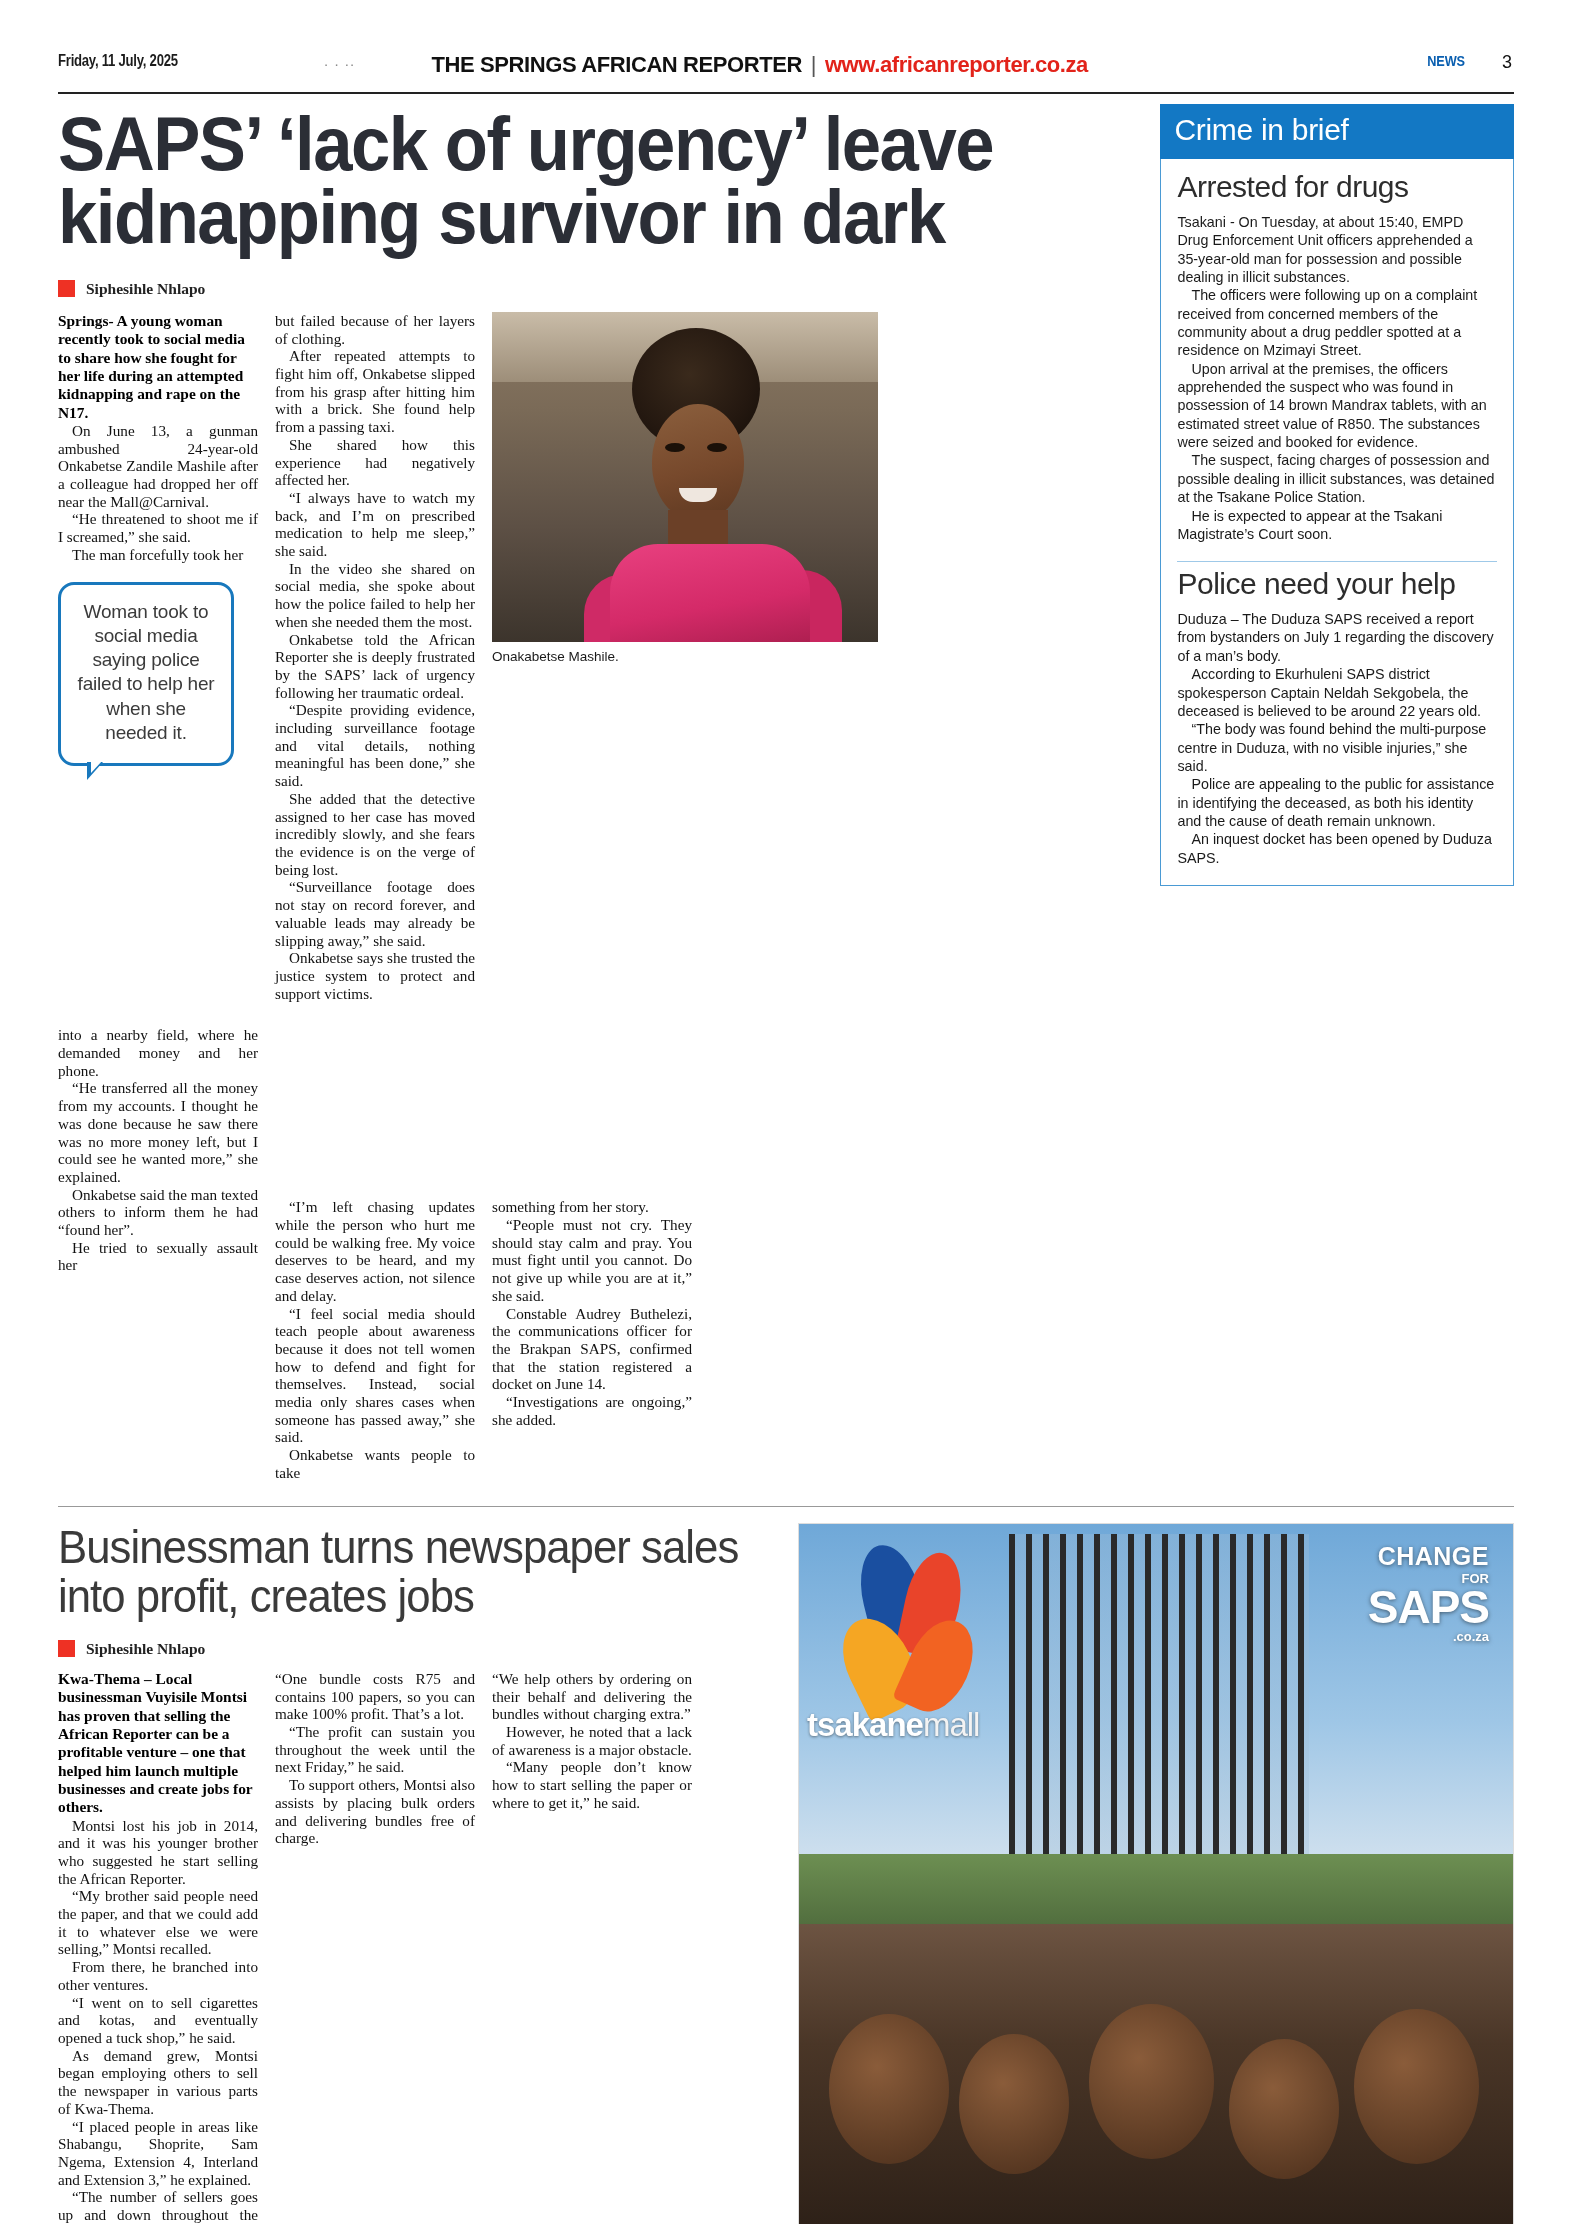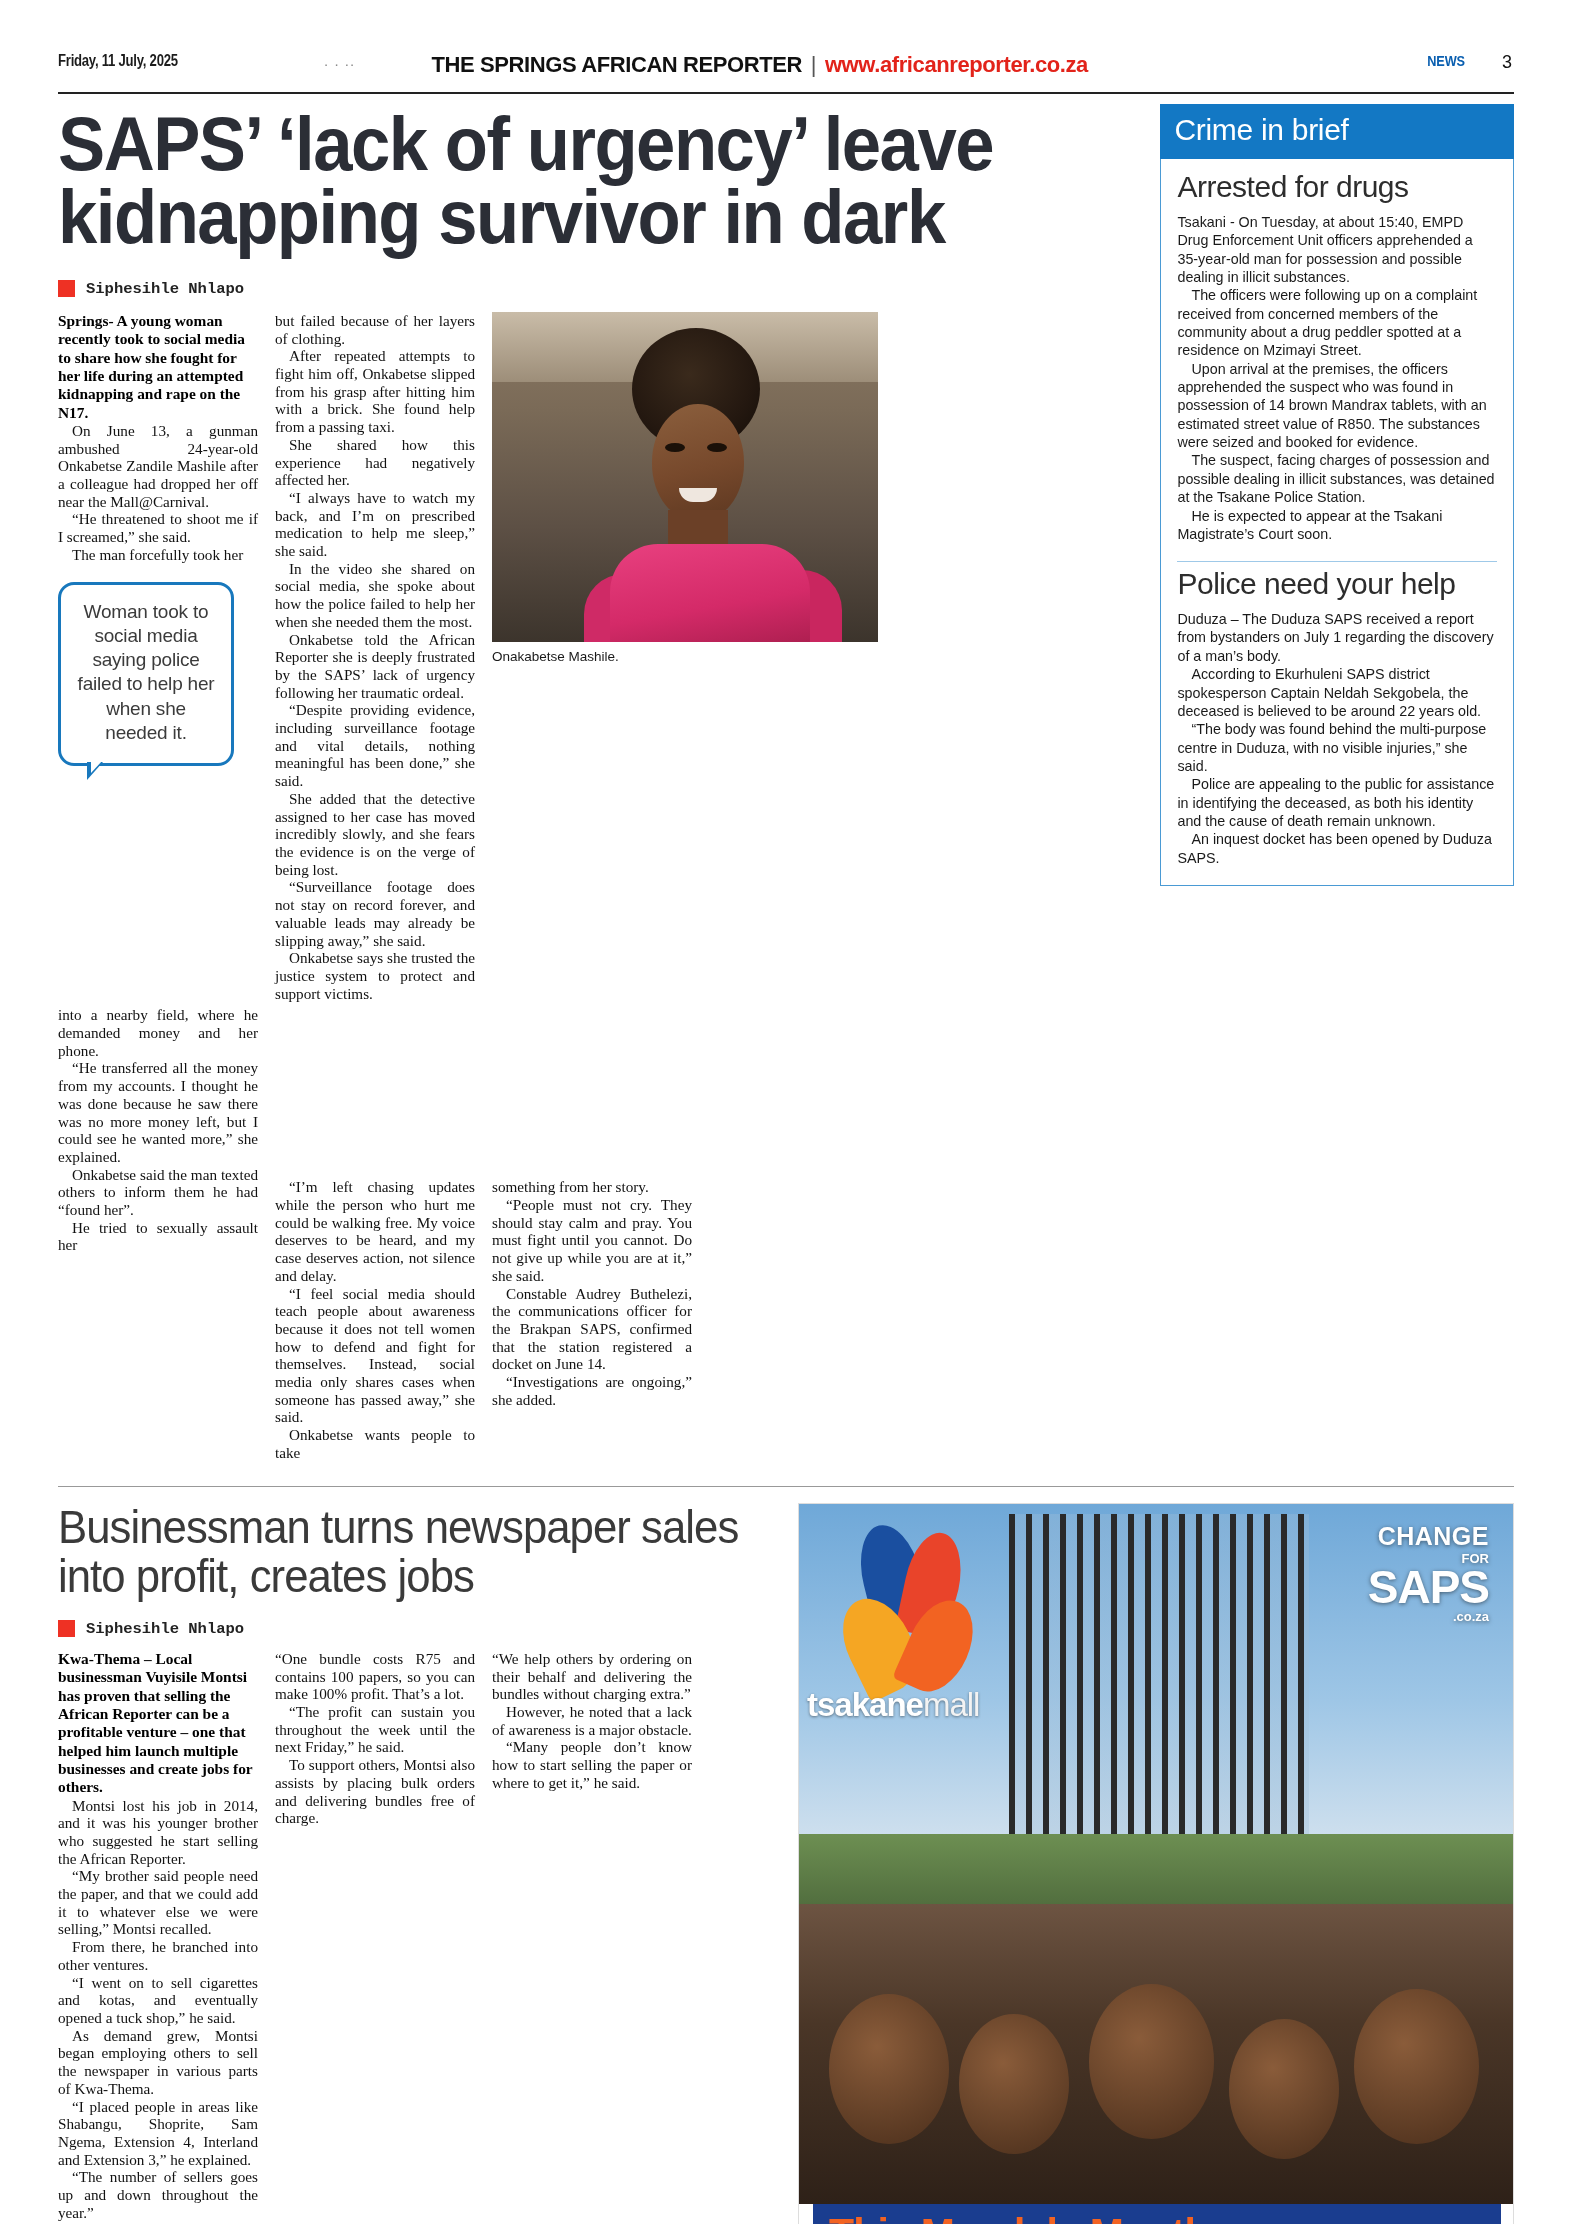--- a/index.html
+++ b/index.html
@@ -105,21 +105,21 @@
 
   
   .byline {
     display: flex;
     align-items: center;
     gap: 11px;
     margin-top: 26px;
   }
   .byline-box { width: 17px; height: 17px; background: #ee3124; flex: none; }
   .byline-name {
-    font-family: Liberation Mono, monospace;
+    font-family: Liberation Serif, serif;
     font-weight: 700;
     font-size: 15.5px;
     color: #222;
   }
 
   
   .cols3 { display: flex; gap: 17px; margin-top: 14px; }
   .col { width: 200px; }
   .col.wide { width: 200px; }
 
@@ -462,21 +462,21 @@
             <div class="smile"></div>
             <div class="neck"></div>
             <div class="shoulderL"></div>
             <div class="shoulderR"></div>
             <div class="top"></div>
           </div>
           <div class="caption">Onakabetse Mashile.</div>
         </div>
       </div>
 
-      <div class="cols3" style="margin-top:4px">
+      <div class="cols3" style="margin-top:24px">
         <div class="col">
           <p class="body noindent">into a nearby field, where he demanded money and her phone.</p>
           <p class="body">“He transferred all the money from my accounts. I thought he was done because he saw there was no more money left, but I could see he wanted more,” she explained.</p>
           <p class="body">Onkabetse said the man texted others to inform them he had “found her”.</p>
           <p class="body">He tried to sexually assault her</p>
         </div>
         <div class="col" style="padding-top:172px">
           <p class="body">“I’m left chasing updates while the person who hurt me could be walking free. My voice deserves to be heard, and my case deserves action, not silence and delay.</p>
           <p class="body">“I feel social media should teach people about awareness because it does not tell women how to defend and fight for themselves. Instead, social media only shares cases when someone has passed away,” she said.</p>
           <p class="body">Onkabetse wants people to take</p>

